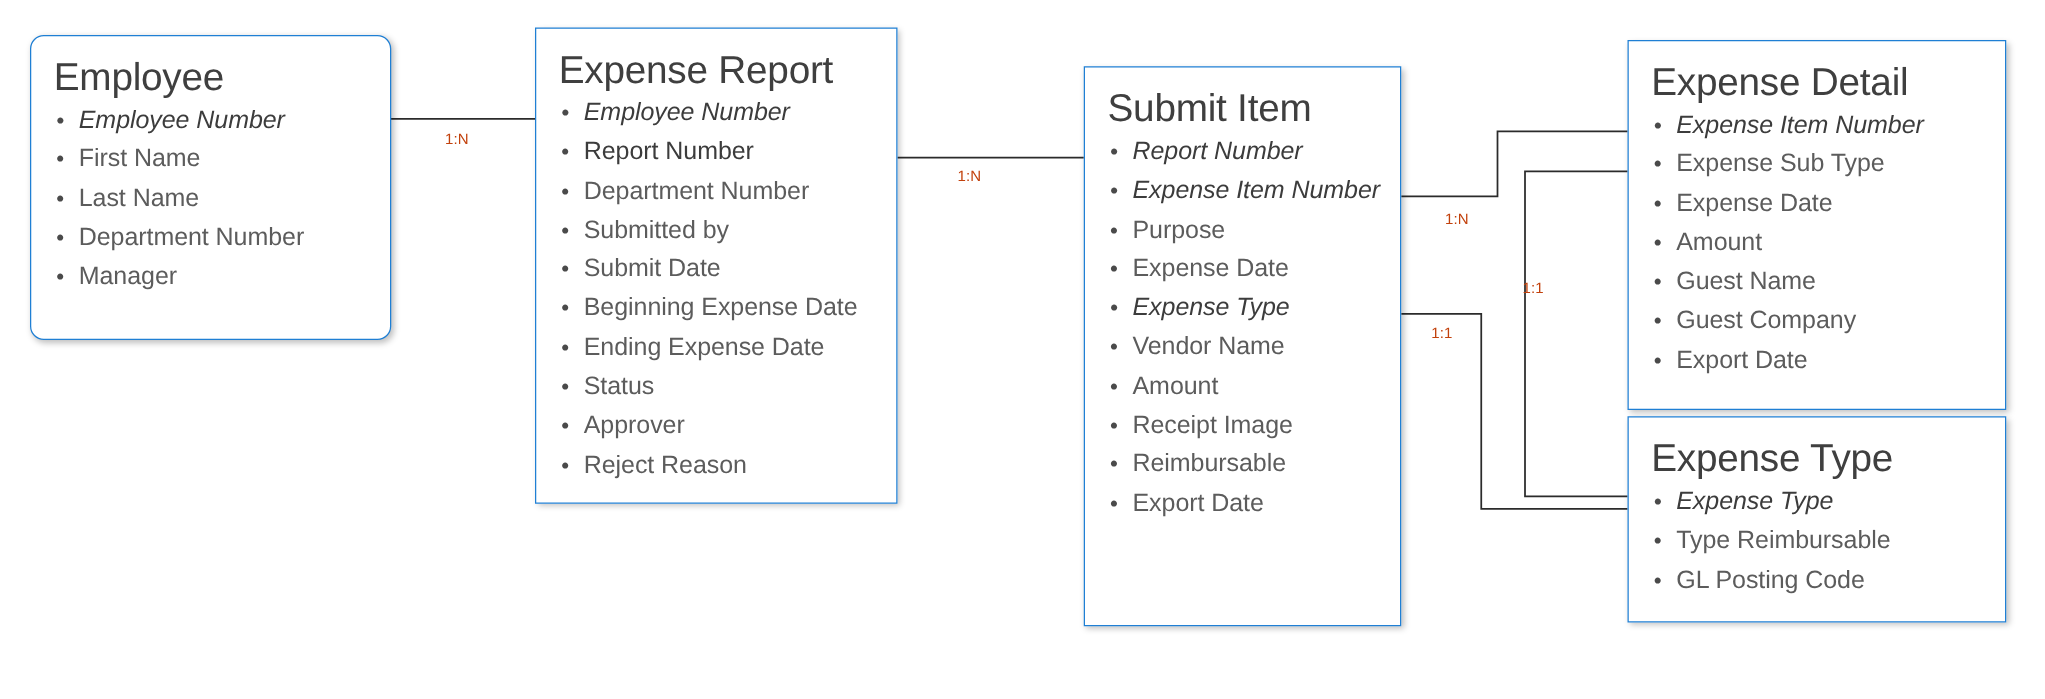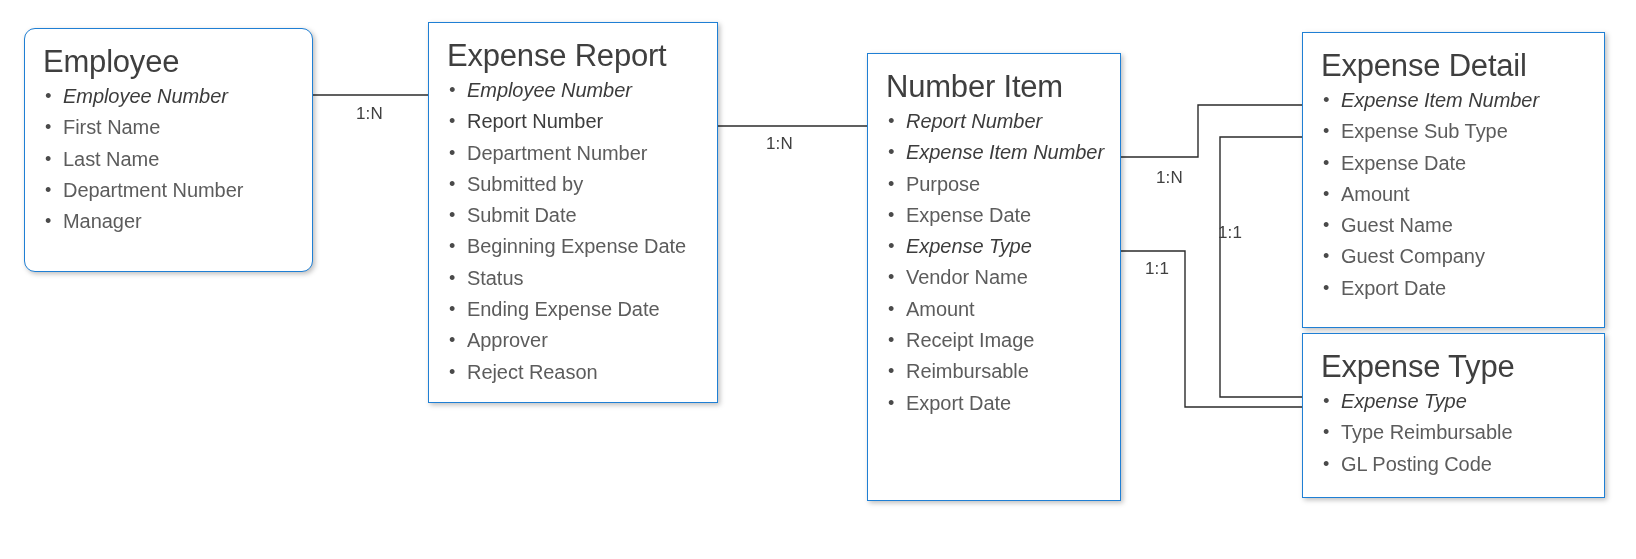--- a/index.html
+++ b/index.html
@@ -36,22 +36,22 @@
     stroke-width: 1.4;
     stroke-linecap: butt;
     stroke-linejoin: miter;
   }
 
   
   .card-label {
     position: absolute;
     z-index: 3;
     font-family: "Liberation Sans", sans-serif;
-    font-size: 17px;
-    color: #404040;
+    font-size: 12px;
+    color: #c2410c;
     white-space: nowrap;
     letter-spacing: 0.1px;
   }
 
   
   .entity {
     position: absolute;
     z-index: 2;
     background: #ffffff;
     border: 1.6px solid #1f7fd4;
@@ -142,29 +142,29 @@
 
   <div class="entity" style="left:428px; top:22px; width:290px; height:381px;">
     <div class="entity-title">Expense Report</div>
     <ul class="field-list">
       <li class="field key">Employee Number</li>
       <li class="field emphasis">Report Number</li>
       <li class="field">Department Number</li>
       <li class="field">Submitted by</li>
       <li class="field">Submit Date</li>
       <li class="field">Beginning Expense Date</li>
+      <li class="field">Ending Expense Date</li>
       <li class="field">Status</li>
-      <li class="field">Ending Expense Date</li>
       <li class="field">Approver</li>
       <li class="field">Reject Reason</li>
     </ul>
   </div>
 
   <div class="entity" style="left:867px; top:53px; width:254px; height:448px;">
-    <div class="entity-title">Number Item</div>
+    <div class="entity-title">Submit Item</div>
     <ul class="field-list">
       <li class="field key">Report Number</li>
       <li class="field key">Expense Item Number</li>
       <li class="field">Purpose</li>
       <li class="field">Expense Date</li>
       <li class="field key">Expense Type</li>
       <li class="field">Vendor Name</li>
       <li class="field">Amount</li>
       <li class="field">Receipt Image</li>
       <li class="field">Reimbursable</li>

